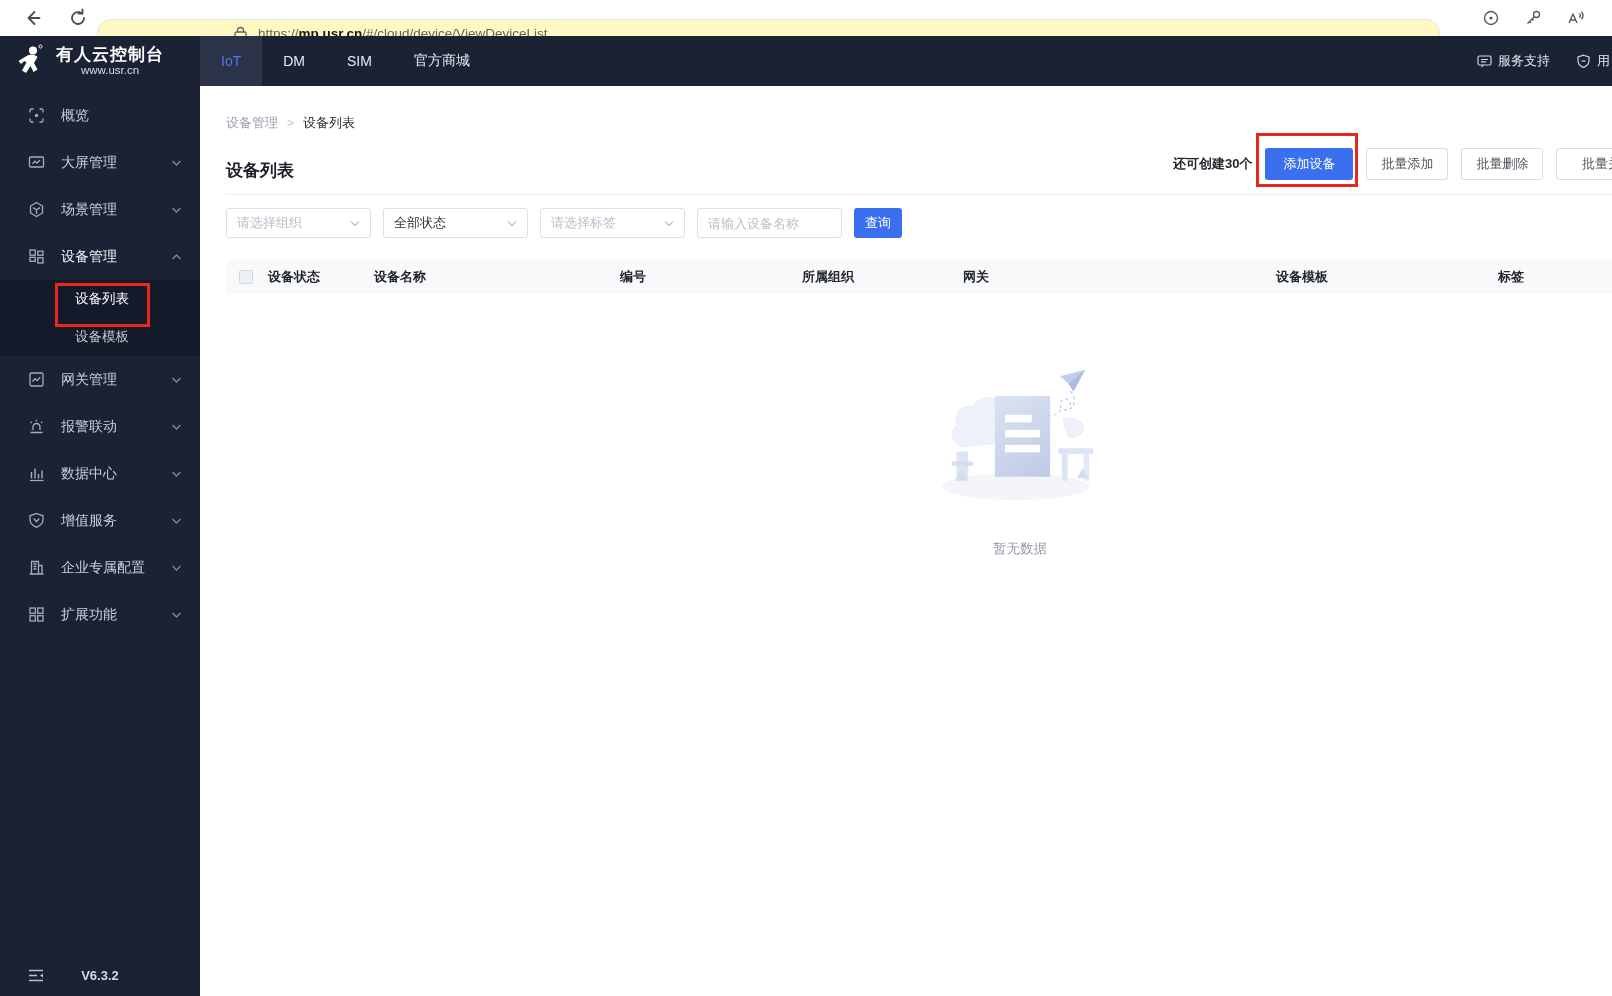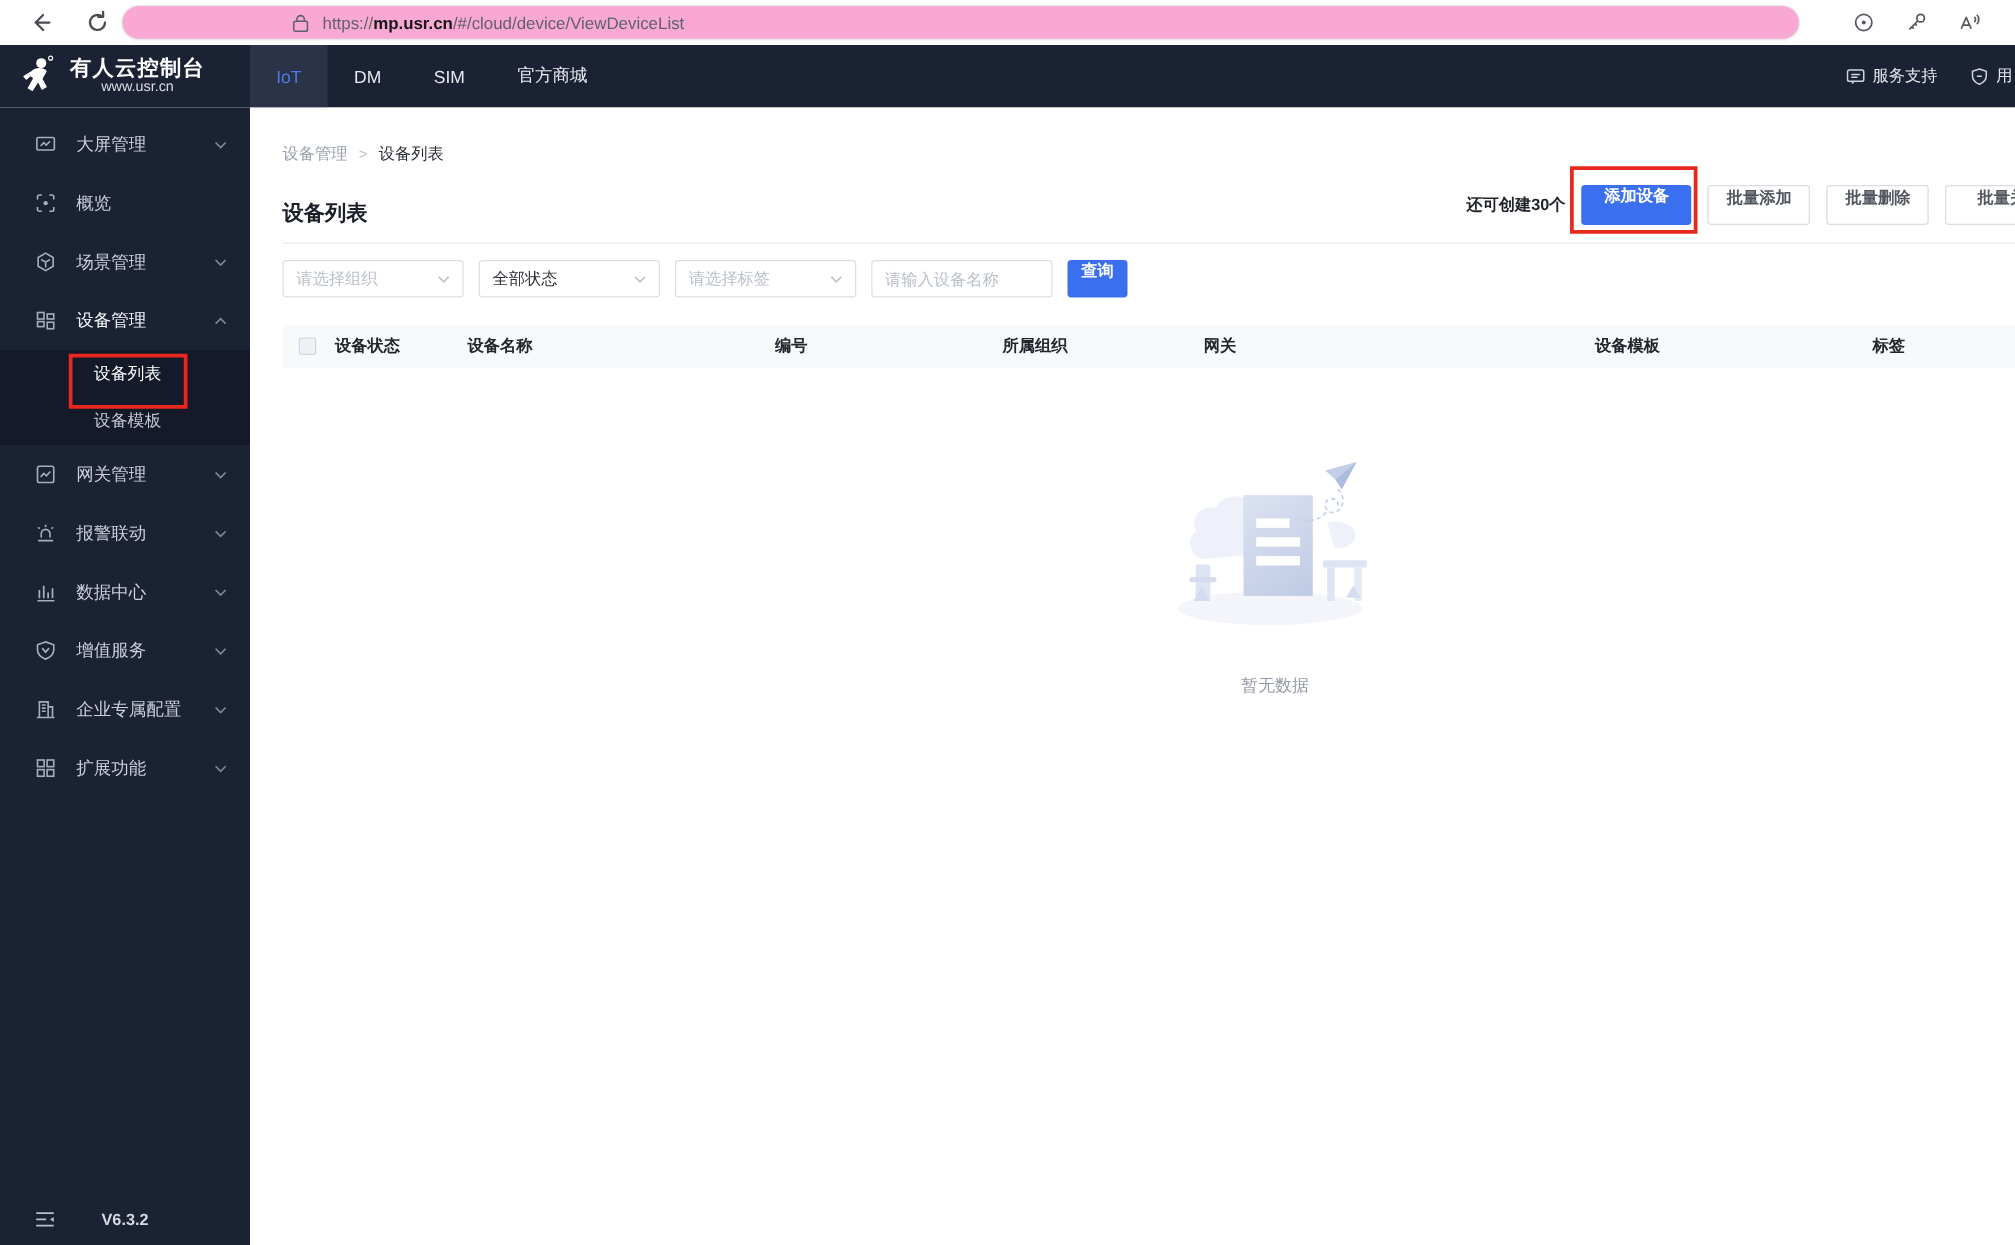--- a/index.html
+++ b/index.html
@@ -3,21 +3,21 @@
 <meta charset="utf-8">
 <style>
   * { margin:0; padding:0; box-sizing:border-box; }
   html,body { width:1612px; height:996px; overflow:hidden; background:#fff;
               font-family:"Liberation Sans","DejaVu Sans",sans-serif; }
 
   
   .chrome { height:36px; background:#ffffff; display:flex; align-items:center; position:relative; }
   .chrome .nav-ico { width:20px; height:20px; color:#4a4d52; margin-left:22px; cursor:pointer; }
   .chrome .nav-ico svg { width:20px; height:20px; display:block; }
-  .url-pill { position:absolute; left:97px; top:4px; width:1343px; height:28px; background:#f9a8d4;
+  .url-pill { position:absolute; left:97px; top:19px; width:1343px; height:28px; background:#fef9c3;
               border:1px solid #e7e7ea; border-radius:14px; box-shadow:0 1px 2px rgba(0,0,0,0.05);
               display:flex; align-items:center; }
   .url-pill .lock { width:13px; height:15px; margin-left:136px; color:#5f6368; }
   .url-pill .lock svg{ width:13px; height:15px; display:block;}
   .url-text { margin-left:11px; font-size:13.5px; color:#5f6368; white-space:nowrap; }
   .url-text b { color:#17181a; font-weight:700; }
   .chrome-right { position:absolute; right:28px; top:0; height:36px; display:flex; align-items:center; gap:24px; color:#55585e; }
   .chrome-right svg { width:18px; height:18px; display:block; }
 
   
@@ -58,22 +58,22 @@
 
   
   .main { flex:1; position:relative; background:#fff; padding:28px 0 0 26px; }
   .breadcrumb { display:flex; align-items:center; gap:9px; font-size:13px; }
   .bc-parent { color:#9aa1ad; cursor:pointer; }
   .bc-sep { color:#c0c4cc; font-size:12px; }
   .bc-current { color:#2b2f36; }
   .page-title { margin-top:27px; font-size:17px; font-weight:700; color:#1b1f27; }
   .title-actions { position:absolute; left:973px; top:62px; display:flex; align-items:center; gap:13px; }
   .quota { font-size:13px; font-weight:700; color:#1f2329; white-space:nowrap; }
-  .btn { height:32px; border-radius:3px; font-size:13px; display:flex; align-items:flex-start; justify-content:center;
-         cursor:pointer; white-space:nowrap;font-weight:bold; }
+  .btn { height:32px; border-radius:3px; font-size:13px; display:flex; align-items:center; justify-content:center;
+         cursor:pointer; white-space:nowrap; }
   .btn-primary { width:88px; background:#3a70f0; color:#fff; border:none; position:relative; }
   .btn-plain { width:82px; background:#fff; border:1px solid #d9dce3; color:#51565f; }
   .btn-clip { width:90px; }
   .red-ring { position:absolute; left:-9px; right:-5px; top:-15px; bottom:-7px; border:3px solid #e8271e; pointer-events:none; }
   .divider { margin-top:12px; border-bottom:1px solid #e9ecf2; }
 
   .filter-row { margin-top:13px; display:flex; align-items:center; gap:12px; }
   .select { width:145px; height:30px; border:1px solid #dcdfe6; border-radius:3px; display:flex; align-items:center;
             padding:0 10px; font-size:13px; cursor:pointer; background:#fff; }
   .select .sel-txt { color:#2e3238; }
@@ -184,40 +184,40 @@
   </div>
 </div>
 
 <div class="app-body">
 
   <div class="sidebar">
 
     <div class="s-item">
       <span class="s-ico">
           <svg viewBox="0 0 17 17" fill="none" stroke="currentColor" stroke-width="1.3">
+            <path d="M2 5.5V3.5a1.5 1.5 0 0 1 1.5-1.5h2M11.5 2h2A1.5 1.5 0 0 1 15 3.5v2M15 11.5v2a1.5 1.5 0 0 1-1.5 1.5h-2M5.5 15h-2A1.5 1.5 0 0 1 2 13.5v-2"></path>
+            <circle cx="8.5" cy="8.5" r="1.7" fill="currentColor" stroke="none"></circle>
+          </svg>
+        </span>
+      <span class="s-label">概览</span>
+    </div>
+
+    <div class="s-item">
+      <span class="s-ico">
+          <svg viewBox="0 0 17 17" fill="none" stroke="currentColor" stroke-width="1.3">
             <rect x="1.5" y="3" width="14" height="10" rx="1.2"></rect>
             <path d="m4.5 9.8 2.5-2.6 2 1.9 3-3.1"></path>
           </svg>
         </span>
       <span class="s-label">大屏管理</span>
       <span class="s-chev">
           <svg viewBox="0 0 11 8" fill="none" stroke="currentColor" stroke-width="1.4">
             <path d="m1.5 2 4 4 4-4"></path>
           </svg>
         </span>
-    </div>
-
-    <div class="s-item">
-      <span class="s-ico">
-          <svg viewBox="0 0 17 17" fill="none" stroke="currentColor" stroke-width="1.3">
-            <path d="M2 5.5V3.5a1.5 1.5 0 0 1 1.5-1.5h2M11.5 2h2A1.5 1.5 0 0 1 15 3.5v2M15 11.5v2a1.5 1.5 0 0 1-1.5 1.5h-2M5.5 15h-2A1.5 1.5 0 0 1 2 13.5v-2"></path>
-            <circle cx="8.5" cy="8.5" r="1.7" fill="currentColor" stroke="none"></circle>
-          </svg>
-        </span>
-      <span class="s-label">概览</span>
     </div>
 
     <div class="s-item">
       <span class="s-ico">
           <svg viewBox="0 0 17 17" fill="none" stroke="currentColor" stroke-width="1.3">
             <path d="M8.5 1.5 14.5 5v7l-6 3.5L2.5 12V5z"></path>
             <path d="M8.5 8.7V13M8.5 8.7 5 6.6M8.5 8.7 12 6.6"></path>
           </svg>
         </span>
       <span class="s-label">场景管理</span>

